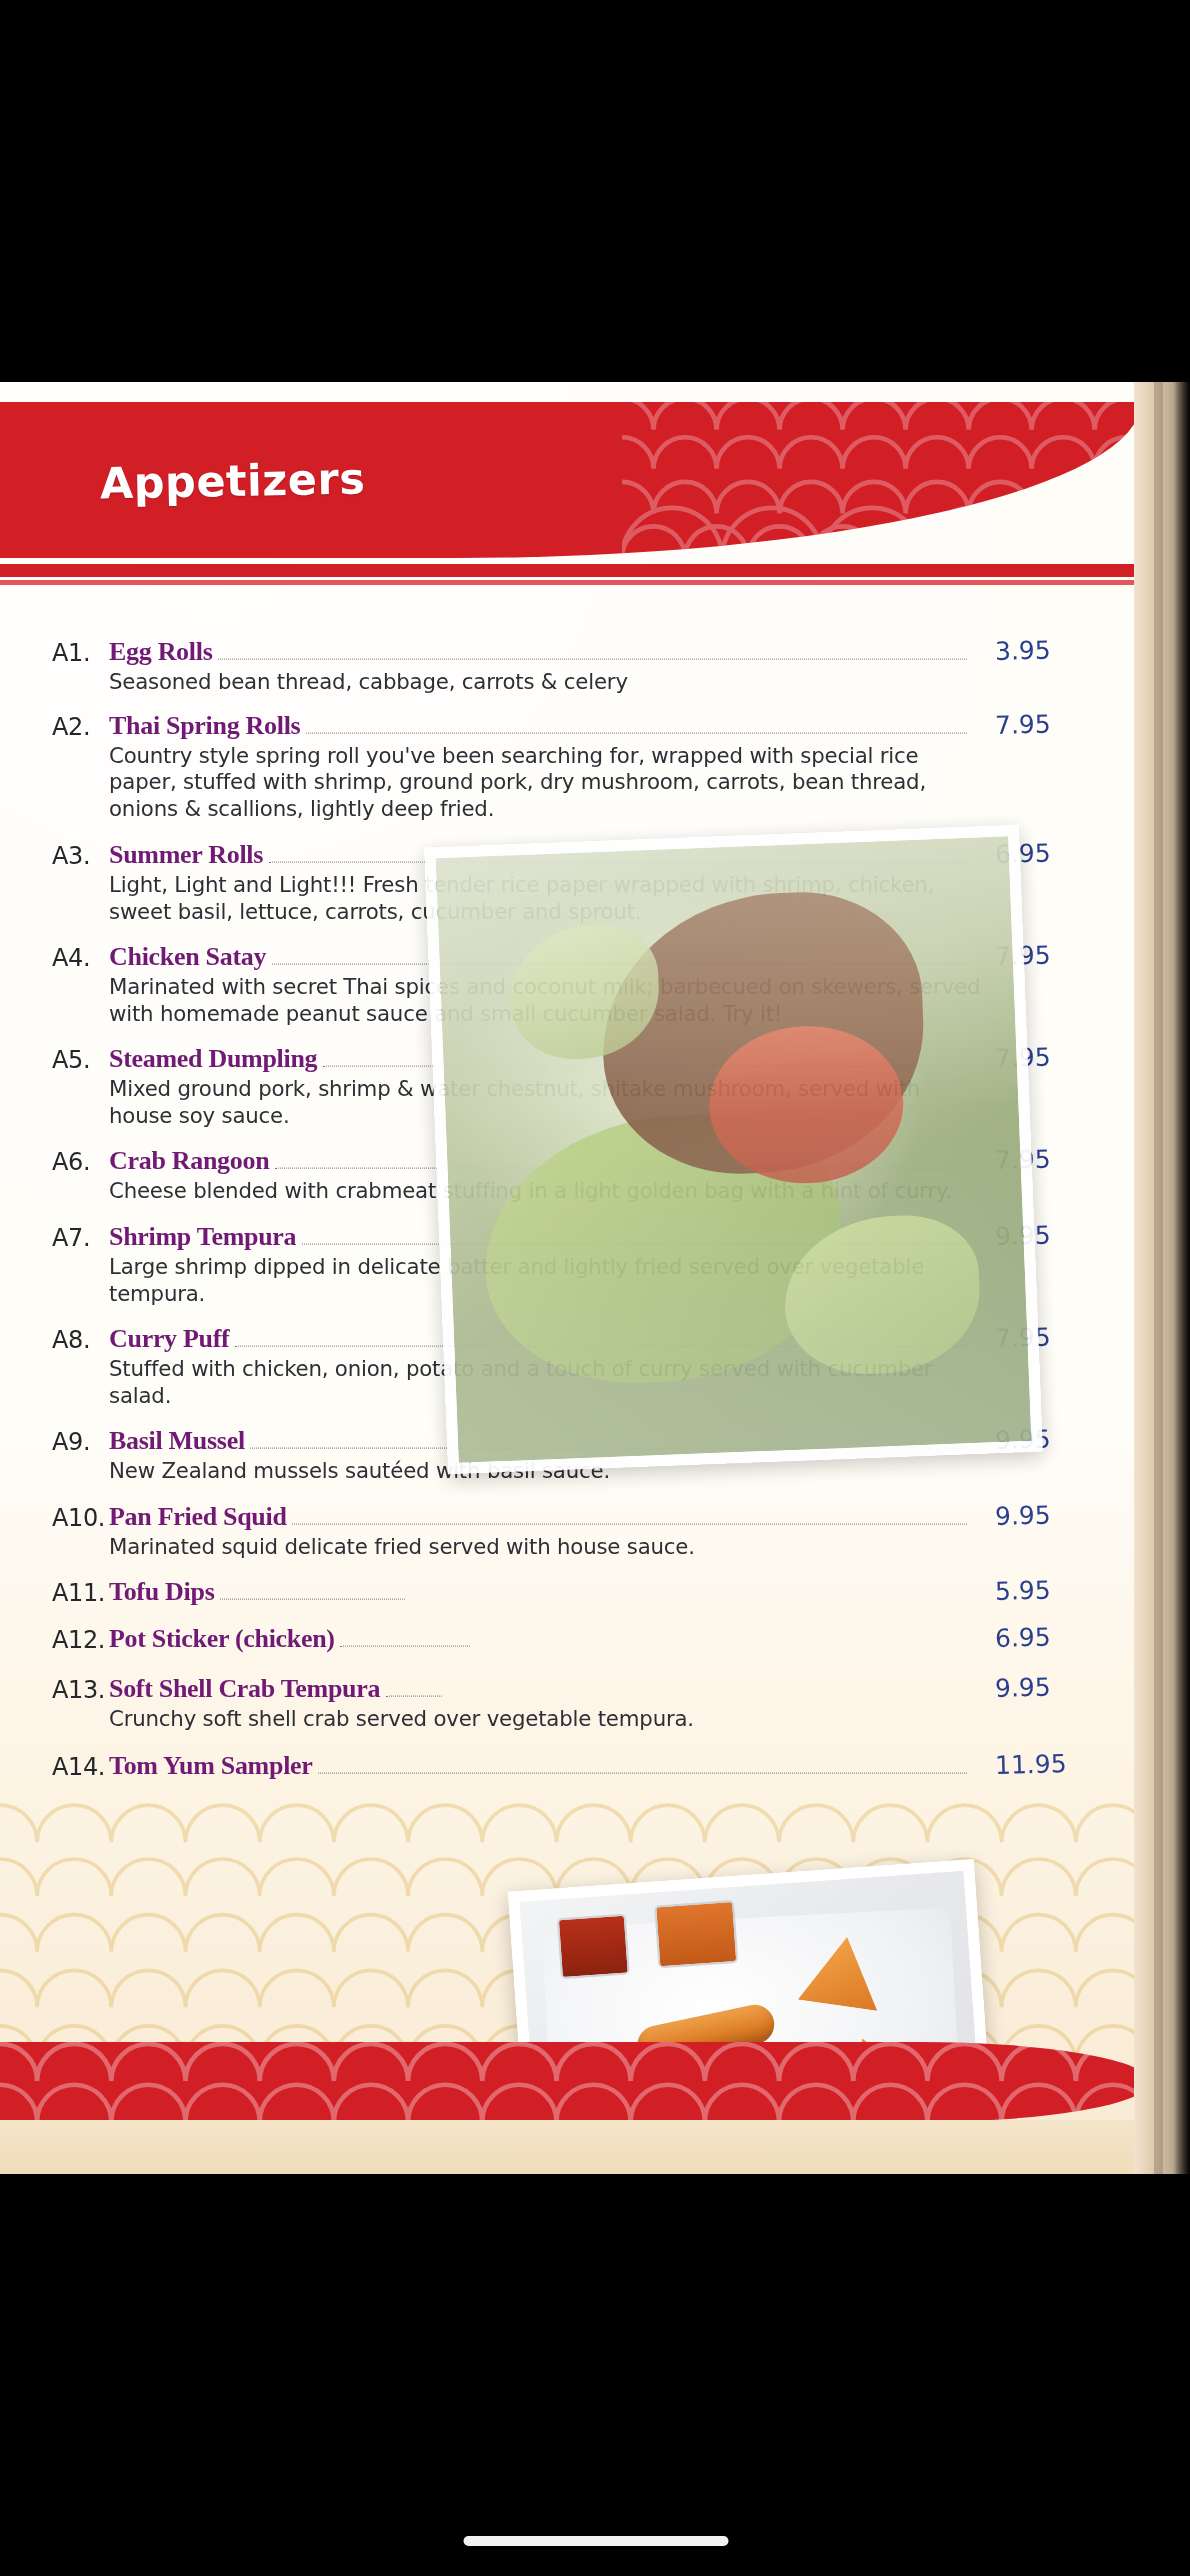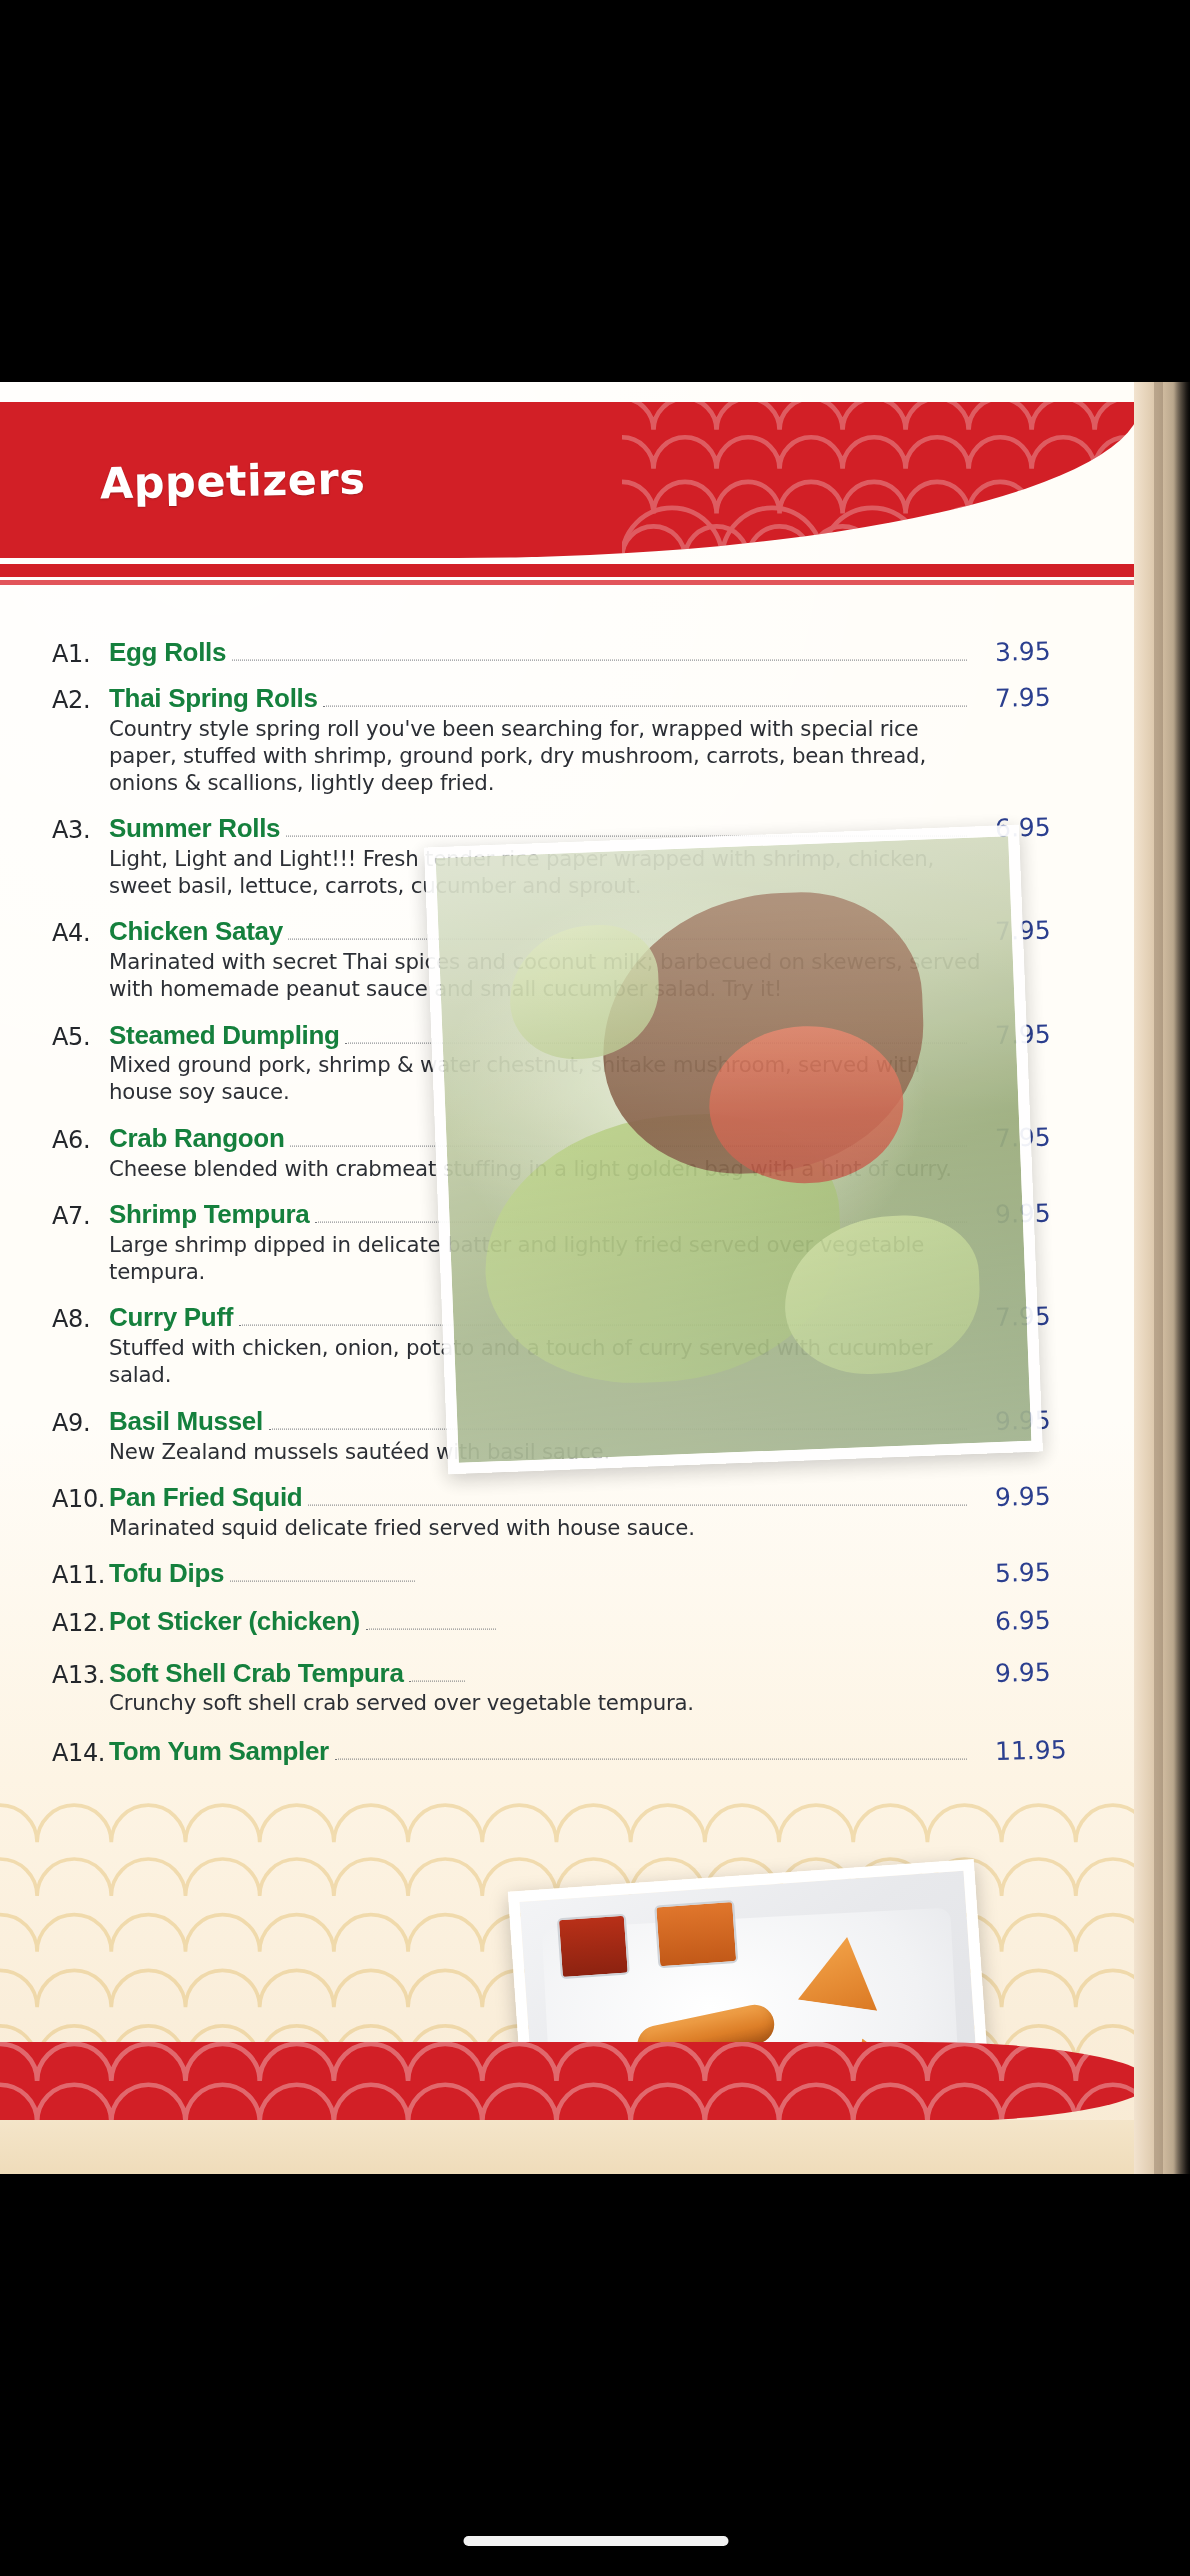--- a/index.html
+++ b/index.html
@@ -162,24 +162,24 @@
   }
   .code {
     font-family: "DejaVu Sans", sans-serif;
     font-size: 24px;
     color: #23262b;
     width: 57px;
     flex: 0 0 57px;
     letter-spacing: -0.4px;
   }
   .name {
-    font-family: Liberation Sans, sans-serif;
+    font-family: Liberation Serif, serif;
     font-size: 26px;
     font-weight: 700;
-    color: #15803d;
+    color: #701a75;
     letter-spacing: -0.3px;
     padding-right: 5.6px;
   }
   .leader {
     flex: 1 1 auto;
     border-bottom: 1.9px dotted #5b5f66;
     transform: translateY(-7.4px);
     min-width: 18.5px;
     opacity: 0.85;
   }
@@ -324,20 +324,21 @@
 
     <div id="menu-list">
 
       <div class="item" style="margin-bottom:15px;margin-top:27px;">
         <div class="item-title-row">
           <span class="code">A1.</span>
           <span class="name">Egg Rolls</span>
           <span class="leader"></span>
           <span class="price">3.95</span>
         </div>
+        <div class="desc">Seasoned bean thread, cabbage, carrots &amp; celery</div>
       </div>
 
       <div class="item" style="margin-bottom:16.7px;">
         <div class="item-title-row">
           <span class="code">A2.</span>
           <span class="name">Thai Spring Rolls</span>
           <span class="leader"></span>
           <span class="price">7.95</span>
         </div>
         <div class="desc">Country style spring roll you've been searching for, wrapped with special rice paper, stuffed with shrimp, ground pork, dry mushroom, carrots, bean thread, onions &amp; scallions, lightly deep fried.</div>

